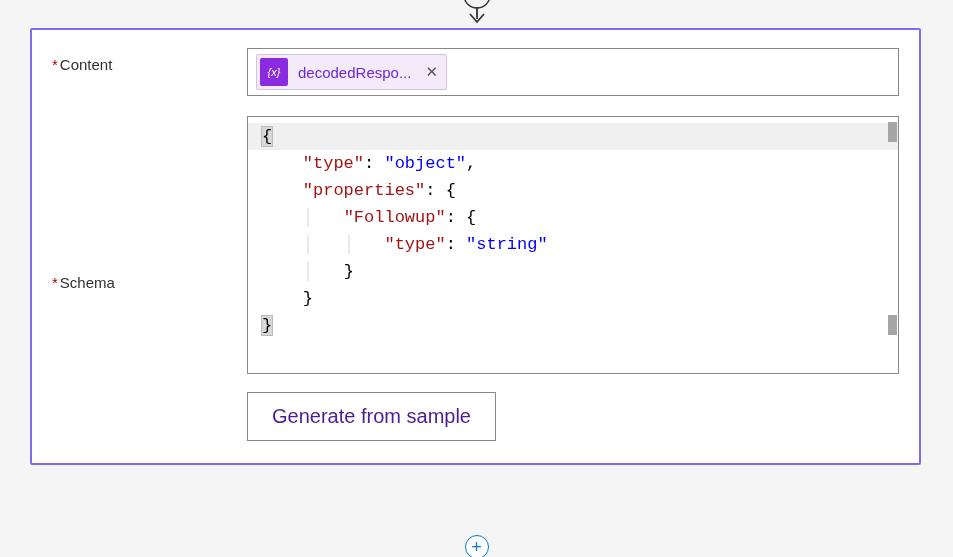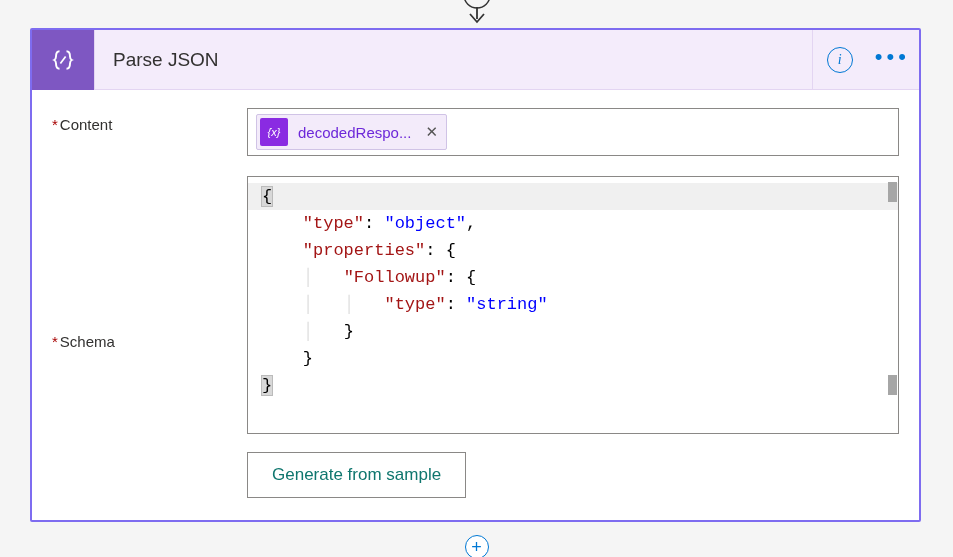--- a/index.html
+++ b/index.html
@@ -198,22 +198,22 @@
       height: 20px;
       background: #a6a6a6;
     }
     .generate-row {
       margin-top: 18px;
     }
     .generate-btn {
       border: 1px solid #8a8886;
       background: #fff;
       padding: 12px 24px;
-      font-size: 17px;
-      color: #0f766e;
+      font-size: 20px;
+      color: #4c1d95;
       cursor: pointer;
       font-family: inherit;
     }
     .add-btn-bottom {
       position: absolute;
       bottom: -4px;
       left: 50%;
       transform: translateX(-50%);
       width: 28px;
       height: 28px;
@@ -240,38 +240,20 @@
 
 <div class="arrow-top">
   <svg width="34" height="30" viewBox="0 0 34 30">
     <path d="M 4 0 A 13 13 0 0 0 30 0" fill="none" stroke="#333" stroke-width="1.5"></path>
     <line x1="17" y1="12" x2="17" y2="24" stroke="#333" stroke-width="1.8"></line>
     <path d="M 10 19 L 17 27 L 24 19" fill="none" stroke="#333" stroke-width="1.8"></path>
   </svg>
 </div>
 
 <div class="card">
-  <div class="card-header">
-    <div class="icon-box">
-      <svg viewBox="0 0 32 32">
-        <path d="M12 6 C8 6 8 10 8 12 C8 14 8 15 6 16 C8 17 8 18 8 20 C8 22 8 26 12 26" fill="none" stroke="#fff" stroke-width="2.2"></path>
-        <path d="M20 6 C24 6 24 10 24 12 C24 14 24 15 26 16 C24 17 24 18 24 20 C24 22 24 26 20 26" fill="none" stroke="#fff" stroke-width="2.2"></path>
-        <line x1="13" y1="20" x2="19" y2="12" stroke="#fff" stroke-width="2"></line>
-      </svg>
-    </div>
-    <div class="title-area">
-      <span class="title-text">Parse JSON</span>
-    </div>
-    <div class="header-actions">
-      <div class="info-icon">
-        <span>i</span>
-      </div>
-      <div class="ellipsis-icon">• • •</div>
-    </div>
-  </div>
 
   <div class="card-body">
     <div class="field-row">
       <div class="field-label">
         <span class="required">*</span><span>Content</span>
       </div>
       <div class="field-input">
         <div class="content-box">
           <div class="token">
             <div class="token-icon">

